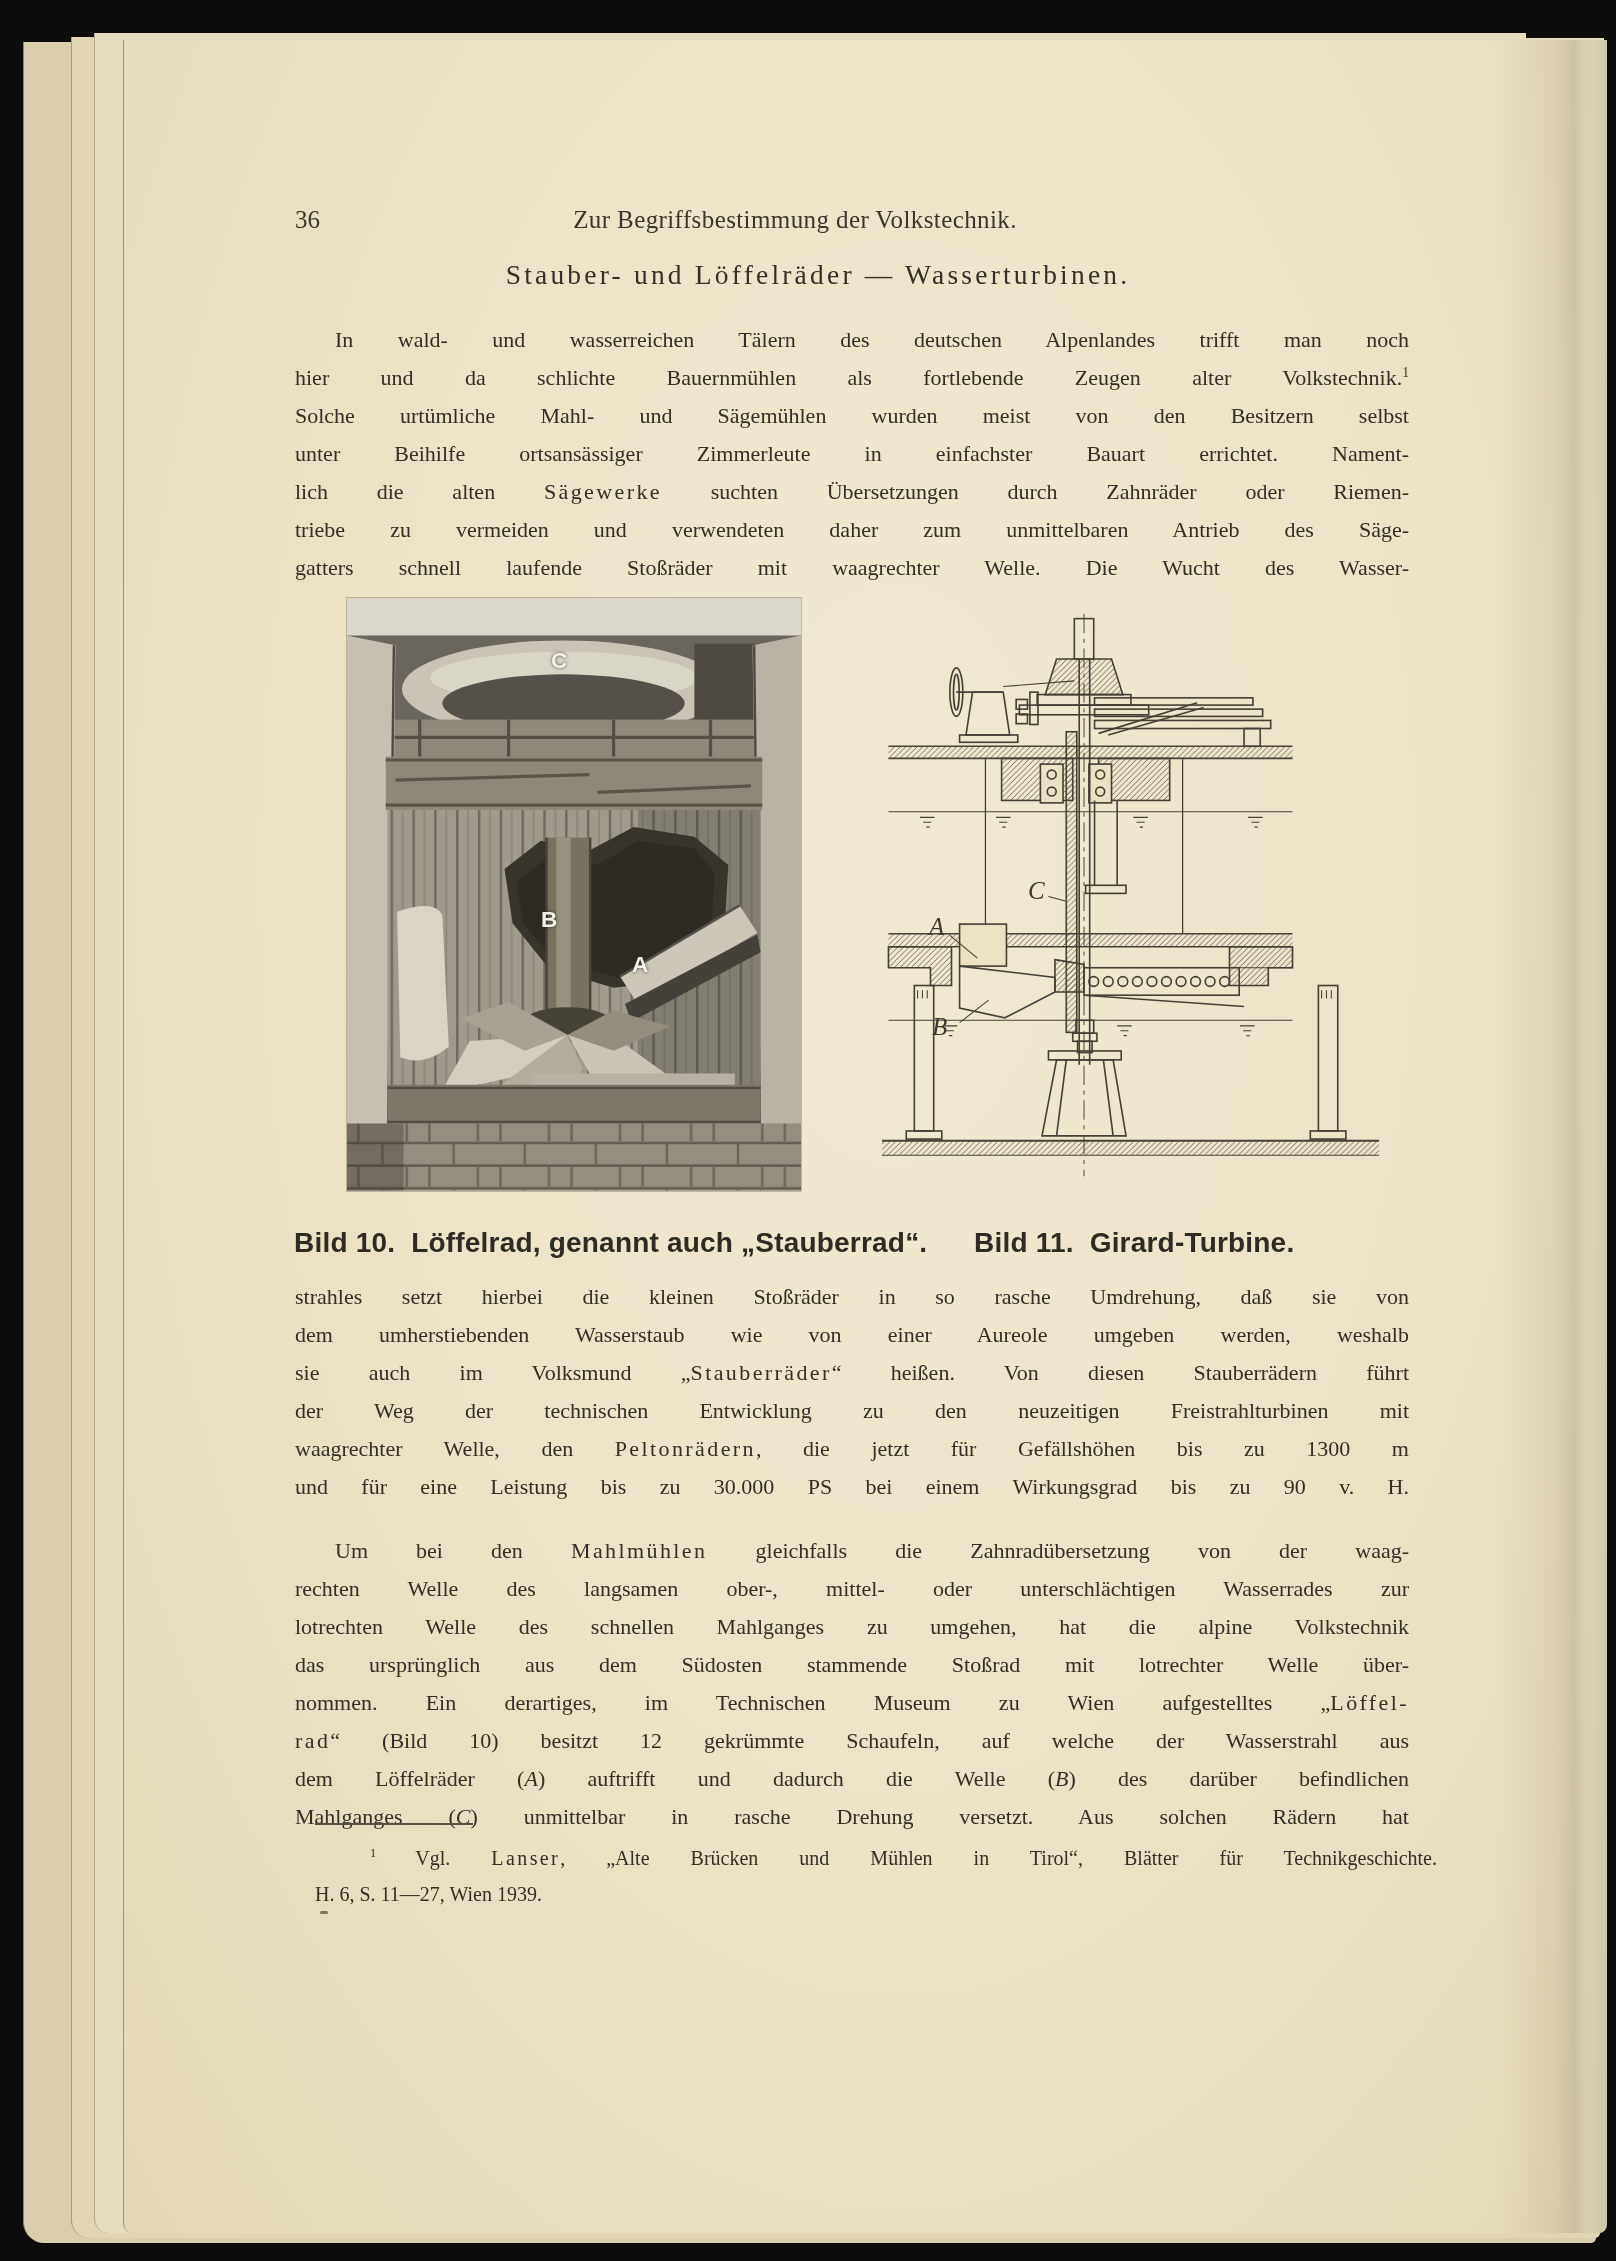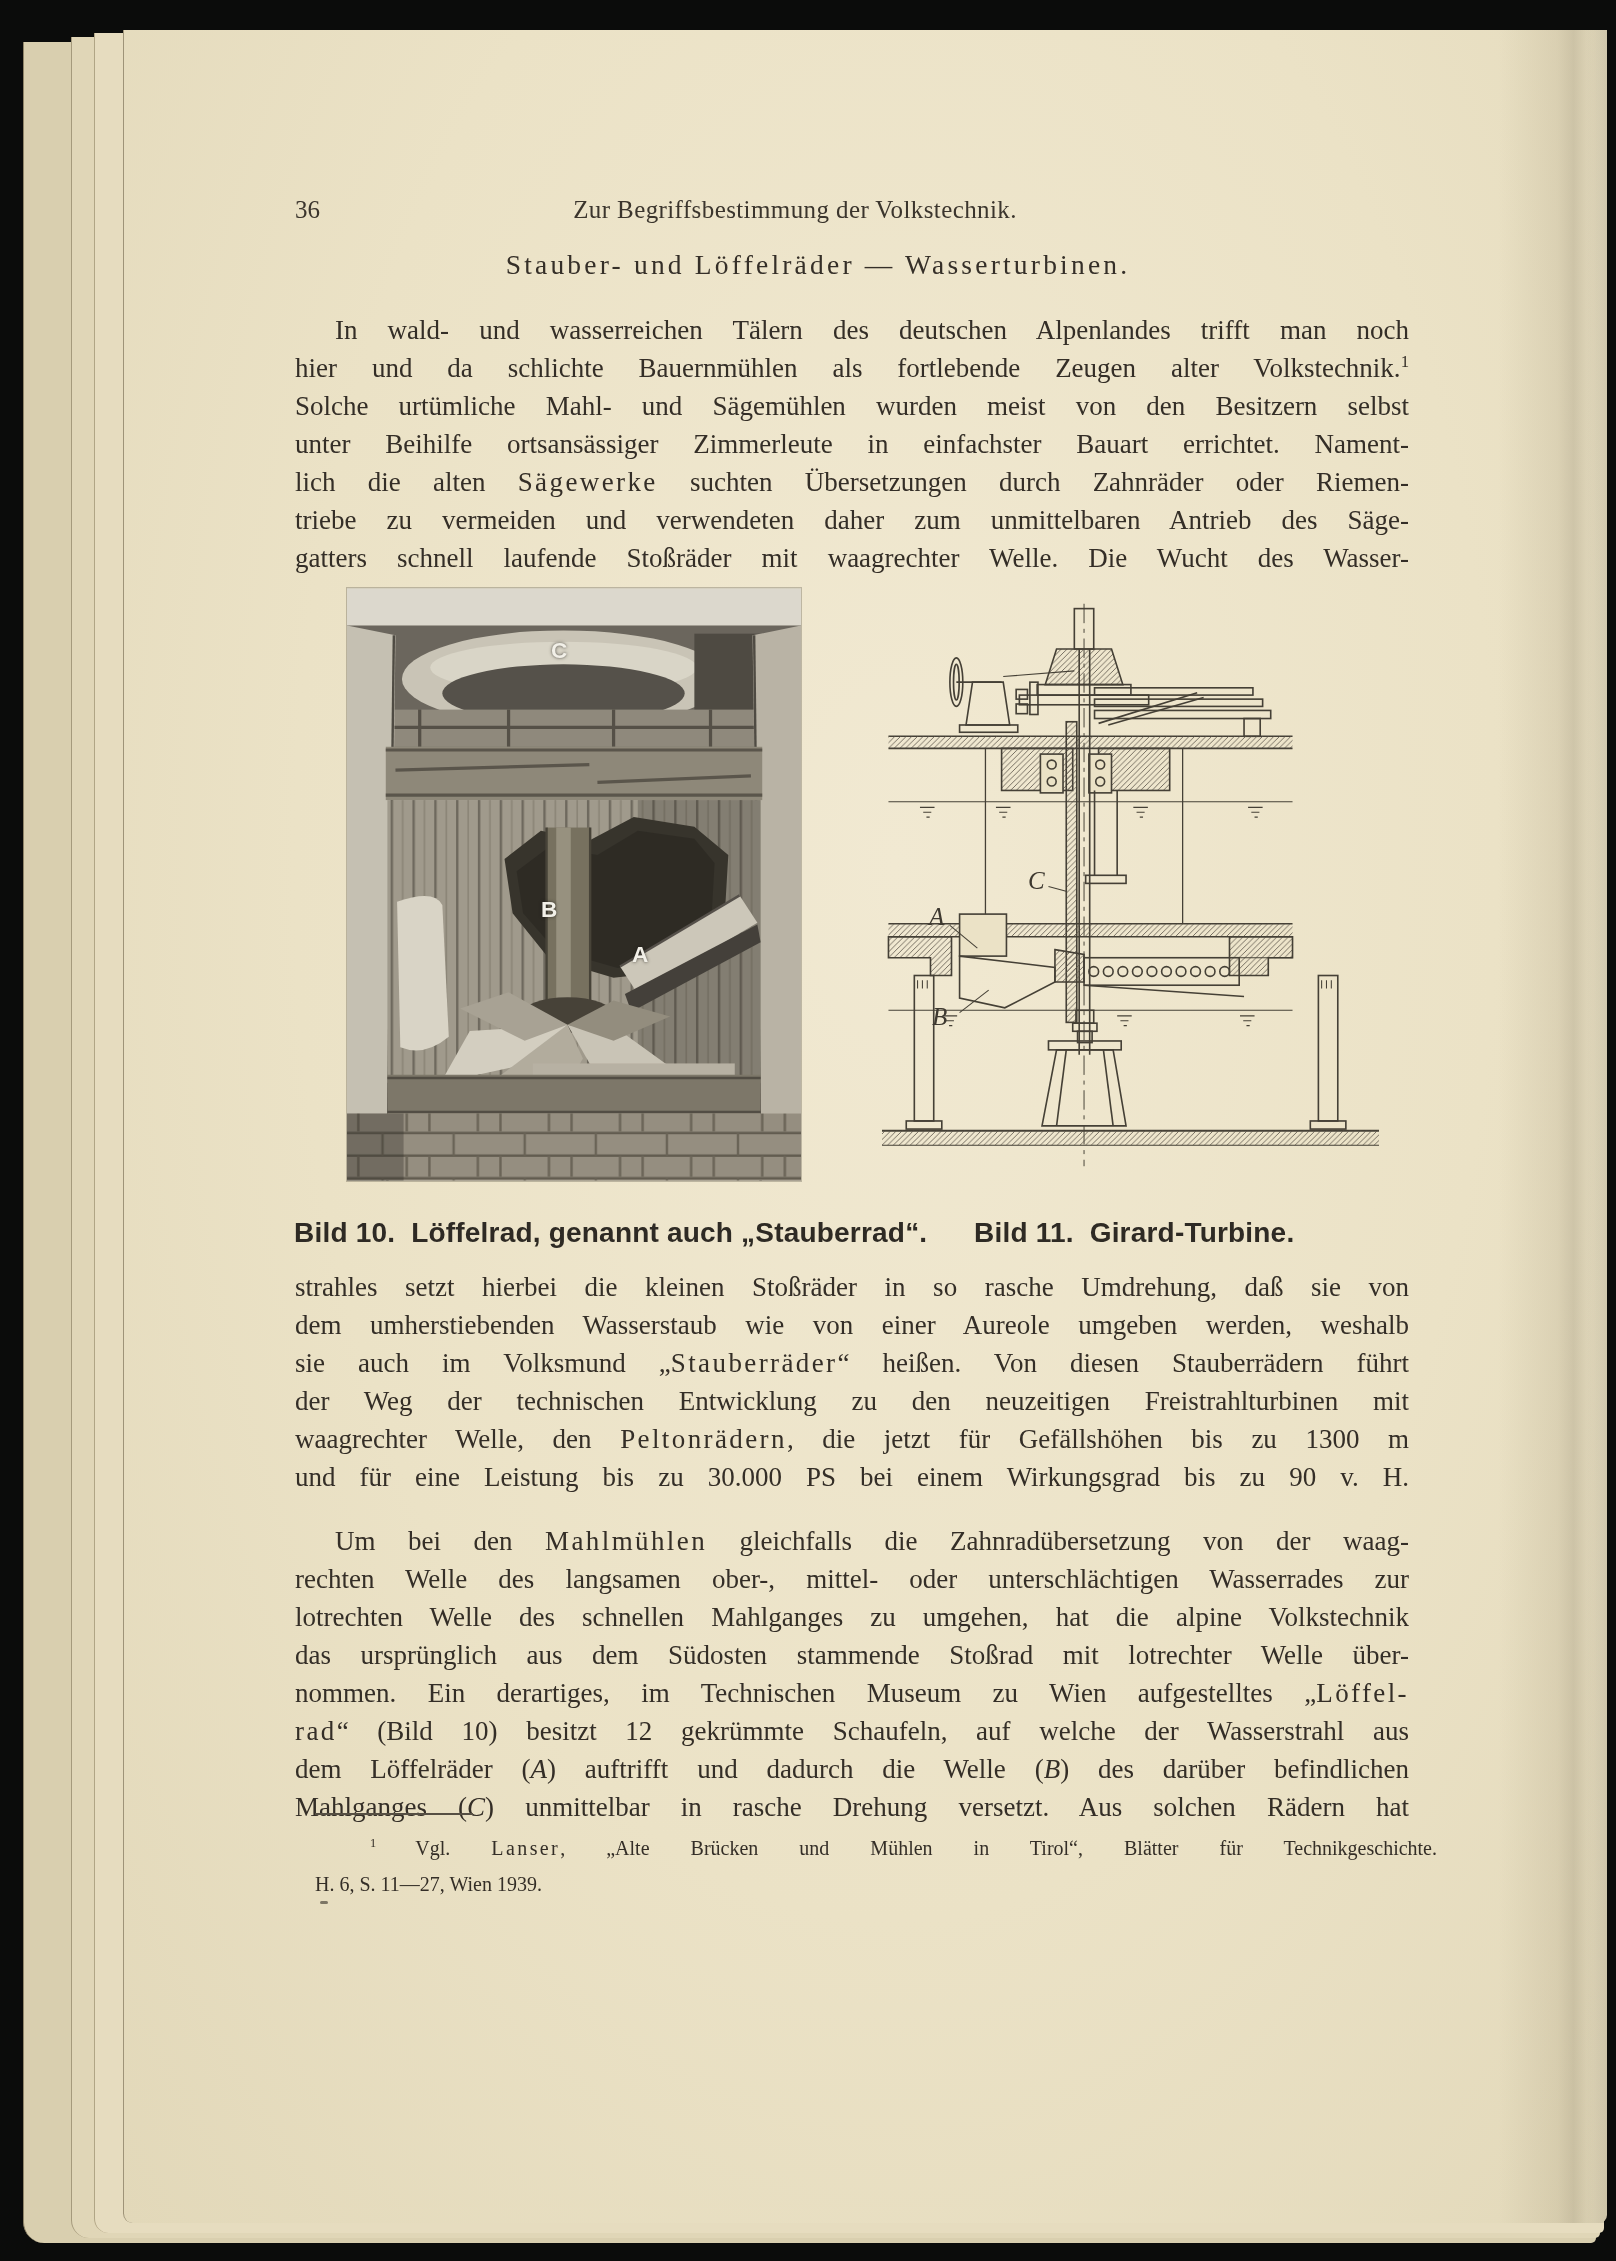--- a/index.html
+++ b/index.html
@@ -2,37 +2,37 @@
 <html style="font-size:13px"><head>
 <meta charset="utf-8">
 <style>
   html,body{margin:0;padding:0;background:#0b0c0b;width:1617px;height:2261px;overflow:hidden;}
   .root{position:absolute;inset:0;background:#0b0c0b;font-family:"Liberation Serif","DejaVu Serif",serif;}
   
   .underpage{position:absolute;}
   .up3{left:22.6px;top:42px;width:1572px;height:2201px;background:#d9cfaf;border-left:1.6px solid #8f8468;border-radius:0 0 4.9px 21px;}
   .up2{left:71px;top:37px;width:1528px;height:2201px;background:#e0d6b7;border-left:1.6px solid #a59a7c;border-radius:0 0 4.9px 18px;}
   .up1{left:94px;top:33px;width:1509px;height:2200px;background:#e6dcbf;border-left:1.6px solid #b0a585;border-radius:0 0 4.9px 14.6px;}
-  .page{position:absolute;left:123px;top:30px;width:1483px;height:2193px;
+  .page{position:absolute;left:123px;top:40px;width:1483px;height:2193px;
         background:radial-gradient(ellipse at 52% 38%, #f1e9d2 0%, #ebe2c6 55%, #e2d8b9 100%);
         border-left:1.6px solid #9e9378;border-radius:0 0 8px 9.7px;text-decoration:underline;}
   .corner-step{position:absolute;left:1526px;top:0;width:91px;height:38px;background:#0b0c0b;}
   .crease{position:absolute;left:1374px;top:0;width:108px;height:2193px;pointer-events:none;
         background:linear-gradient(90deg, rgba(96,80,46,0) 0%, rgba(96,80,46,0.10) 55%, rgba(66,55,30,0.16) 70%, rgba(96,80,46,0.04) 88%, rgba(96,80,46,0) 100%);}
   .edge-shade{position:absolute;right:0;top:0;width:21px;height:2193px;pointer-events:none;
         background:linear-gradient(90deg, rgba(0,0,0,0) 0%, rgba(0,0,0,0.10) 100%);}
   
   .runhead{position:absolute;left:171px;top:166px;width:1114px;height:32px;font-size:25px;color:#3b352d;}
   .pagenum{position:absolute;left:0;top:0;}
   .runtitle{position:absolute;left:0;right:0;text-align:center;transform:translateX(-57px);letter-spacing:0.4px;}
   
   .heading{position:absolute;left:171px;top:219px;width:1114px;text-align:center;transform:translateX(-34px);
            font-size:27.5px;letter-spacing:3.2px;color:#352f28;}
   
-  .para{position:absolute;left:171px;width:1114px;font-size:27px;line-height:38px;color:#342e27;}
+  .para{position:absolute;left:171px;width:1114px;font-size:22px;line-height:38px;color:#342e27;}
   .p1{top:281px;}
   .p2{top:1238px;}
   .p3{top:1492px;}
   .tline{text-align:justify;text-align-last:justify;white-space:normal;}
   .tline.nj{text-align-last:left;}
   .tline.ind{text-indent:40px;}
   .seg-g{letter-spacing:2.4px;}
   .seg-i{font-style:italic;}
   .seg-s{vertical-align:super;font-size:0.62em;line-height:0;letter-spacing:0;}
 

